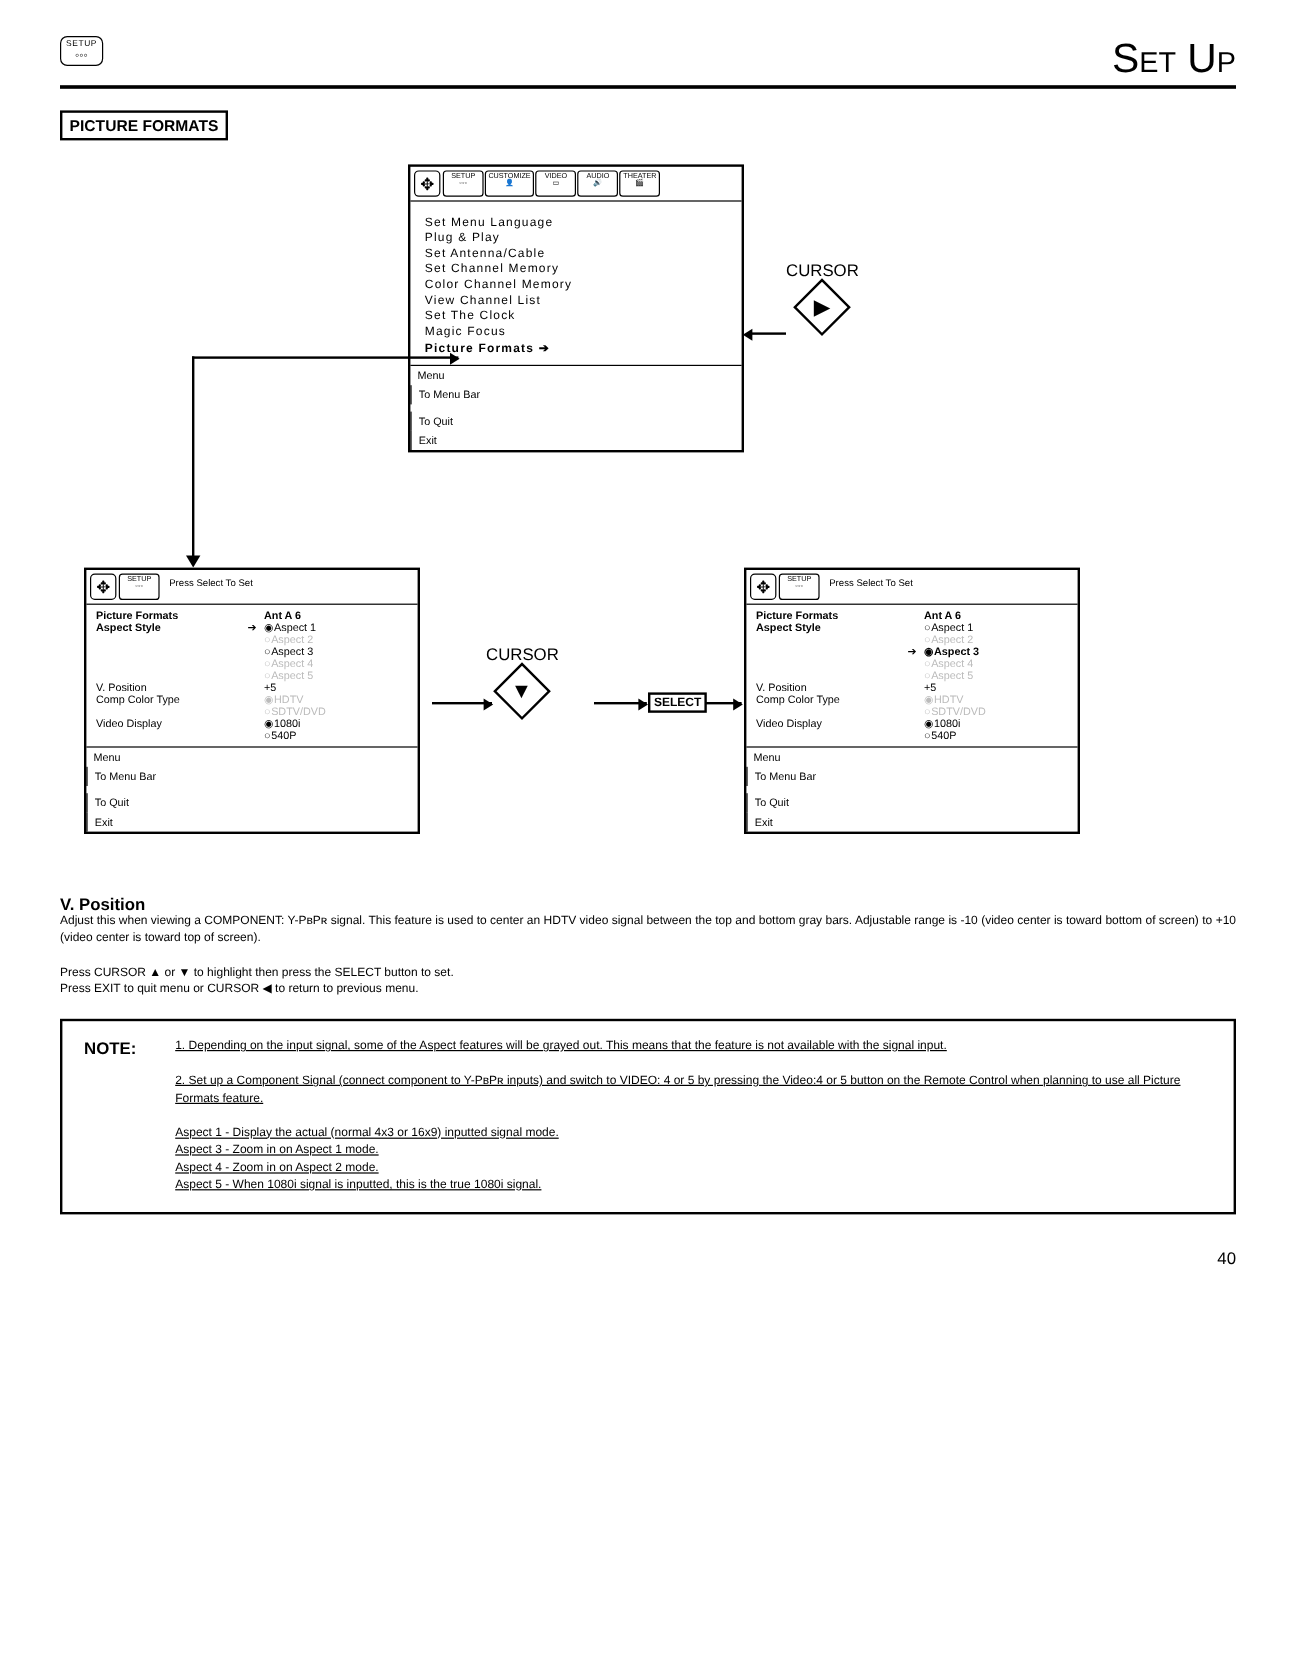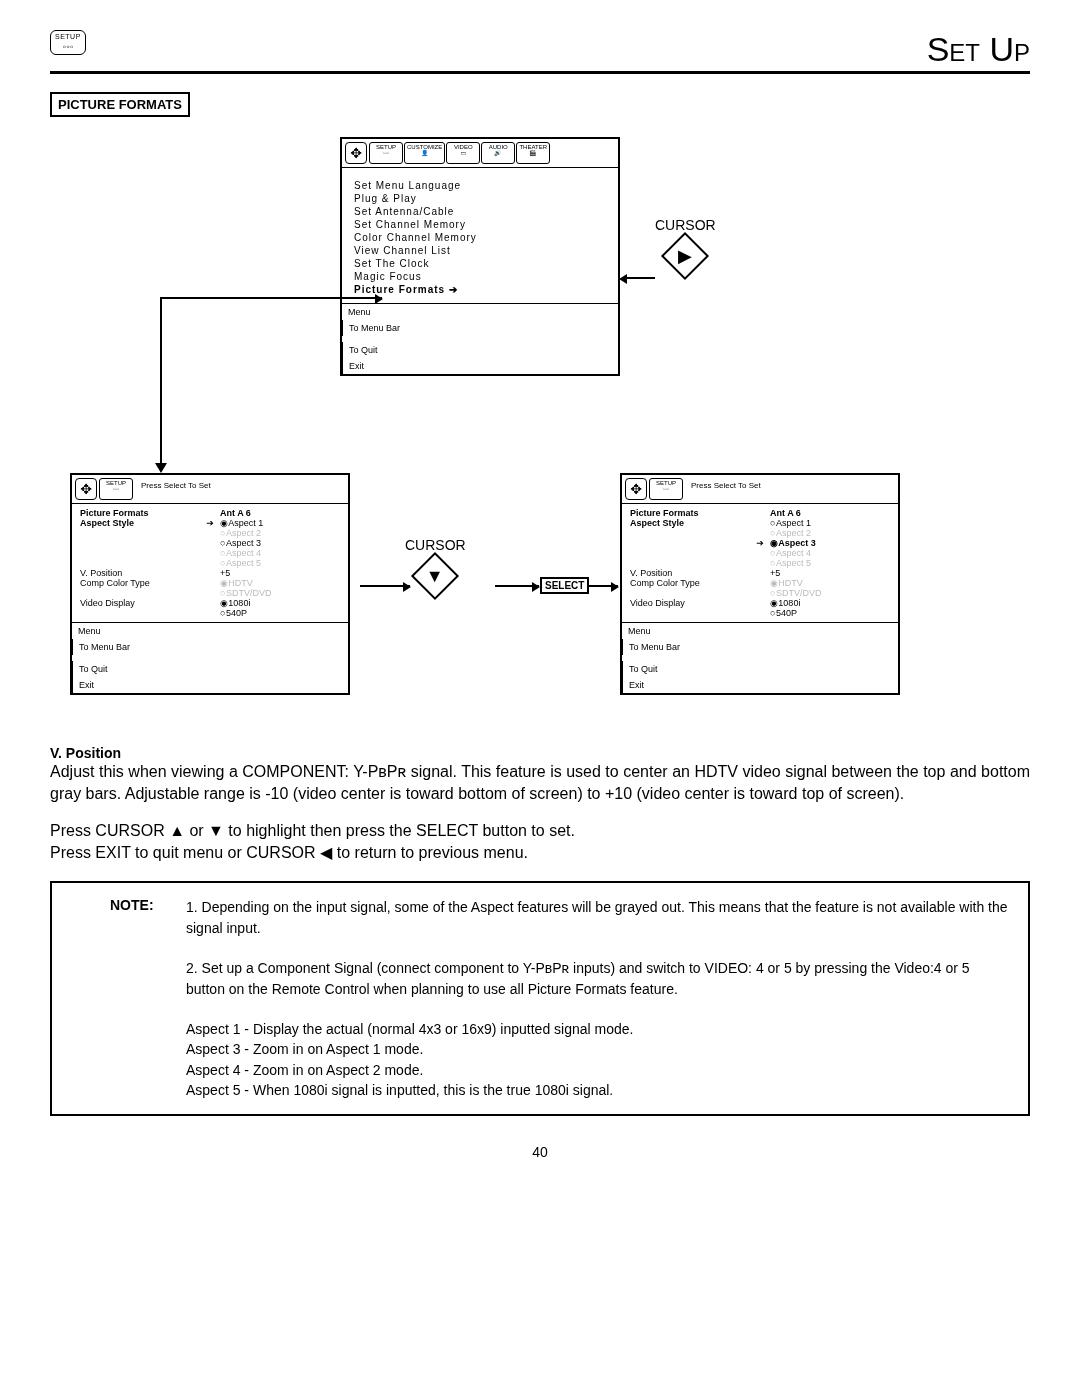--- a/index.html
+++ b/index.html
@@ -84,26 +84,26 @@
   .row { display:flex; }
   .row .c1 { width:120px; }
   .row .c2 { width:20px; text-align:center; }
   .row .c3 { flex:1; }
   .bold { font-weight:bold; }
   .grey { color:#bbb; }
   .radio::before { content:"○ "; letter-spacing:-1px;}
   .radio-on::before { content:"◉ "; letter-spacing:-1px;}
 
   .section-h { font-weight:bold; margin-top:18px; }
-  .bodytext { font-size:16px; line-height:1.35; text-align:justify; }
+  .bodytext { font-size:10px; line-height:1.35; text-align:justify; }
   .notebox { border:2px solid #000; padding:14px 18px; margin-top:18px; }
-  .notebox .nrow { display:flex; gap:16px;margin-left:40px; }
+  .notebox .nrow { display:flex; gap:16px; }
   .notebox .nl { font-weight:bold; width:60px; }
-  .notebox .nt { flex:1; font-size:14px; line-height:1.45; }
-  .pagenum { text-align:center; margin-top:28px; font-size:14px; }
+  .notebox .nt { flex:1; font-size:10px; line-height:1.45;text-decoration:underline; }
+  .pagenum { text-align:right; margin-top:28px; font-size:14px; }
 </style>
 </head>
 <body>
 
 
 
 <div class="topbar">
   <div class="icon-box">
     <div class="lbl">SETUP</div>
     <div style="font-size:10px;">◦◦◦</div>

